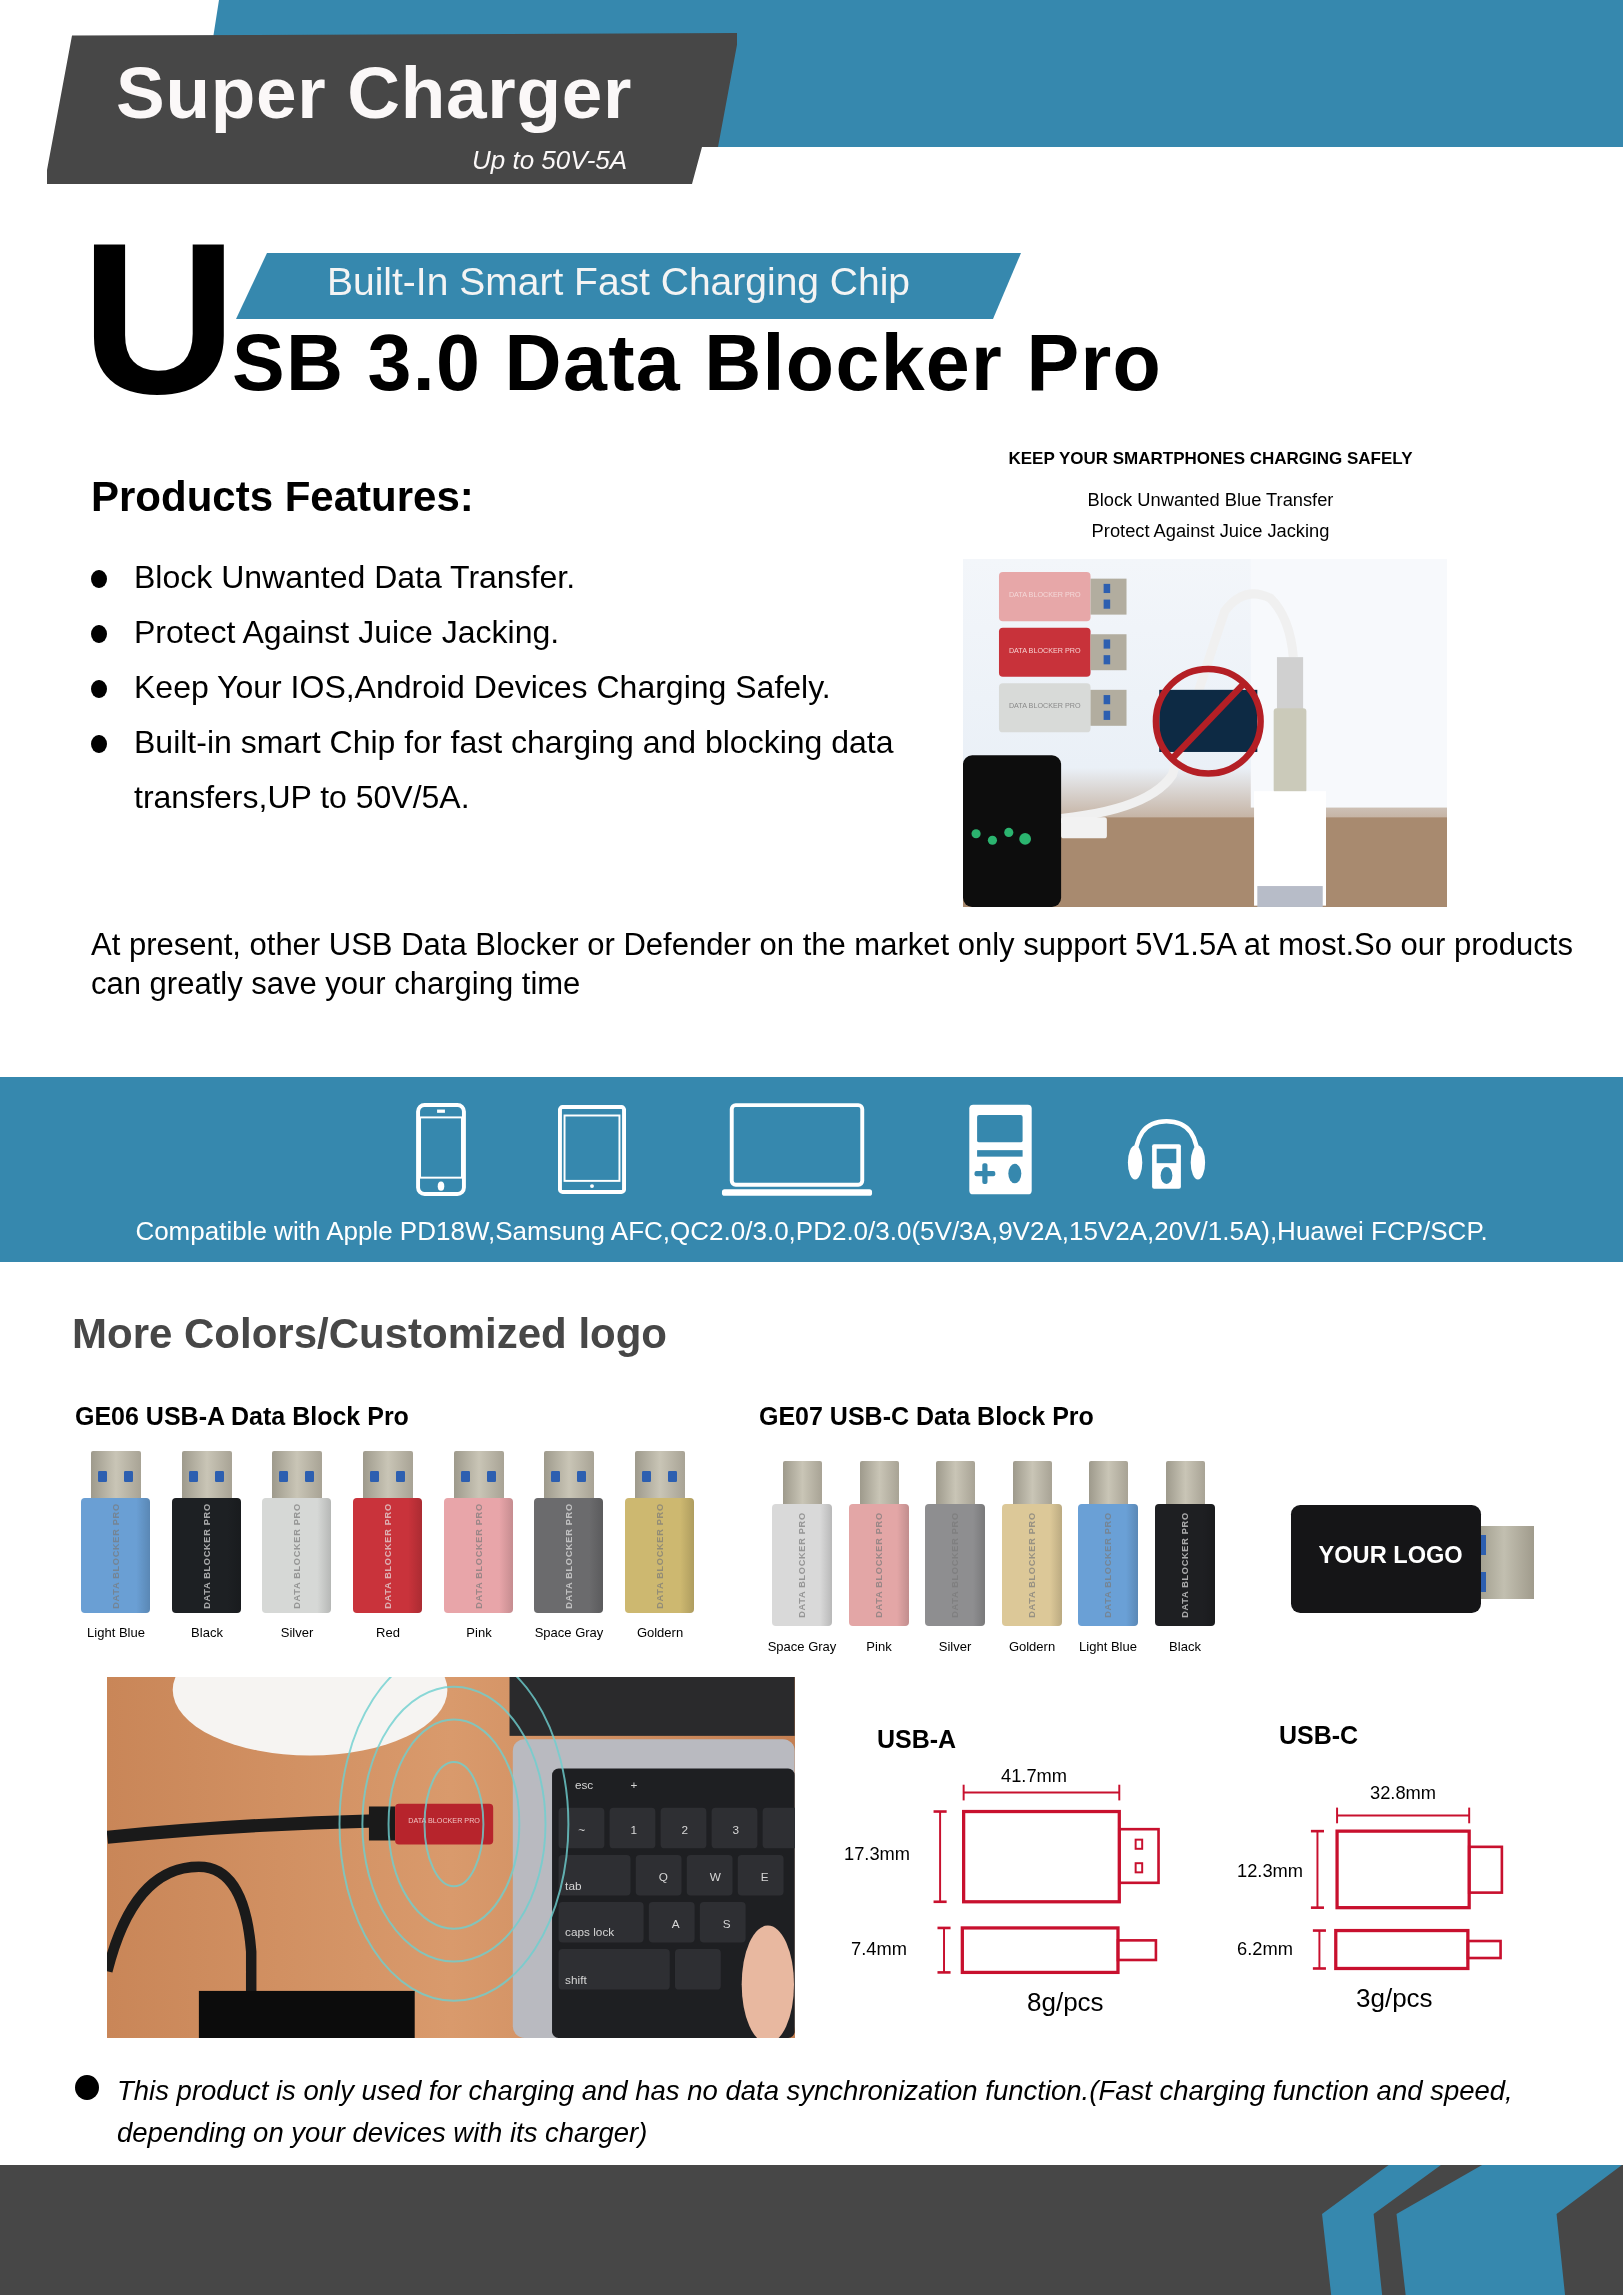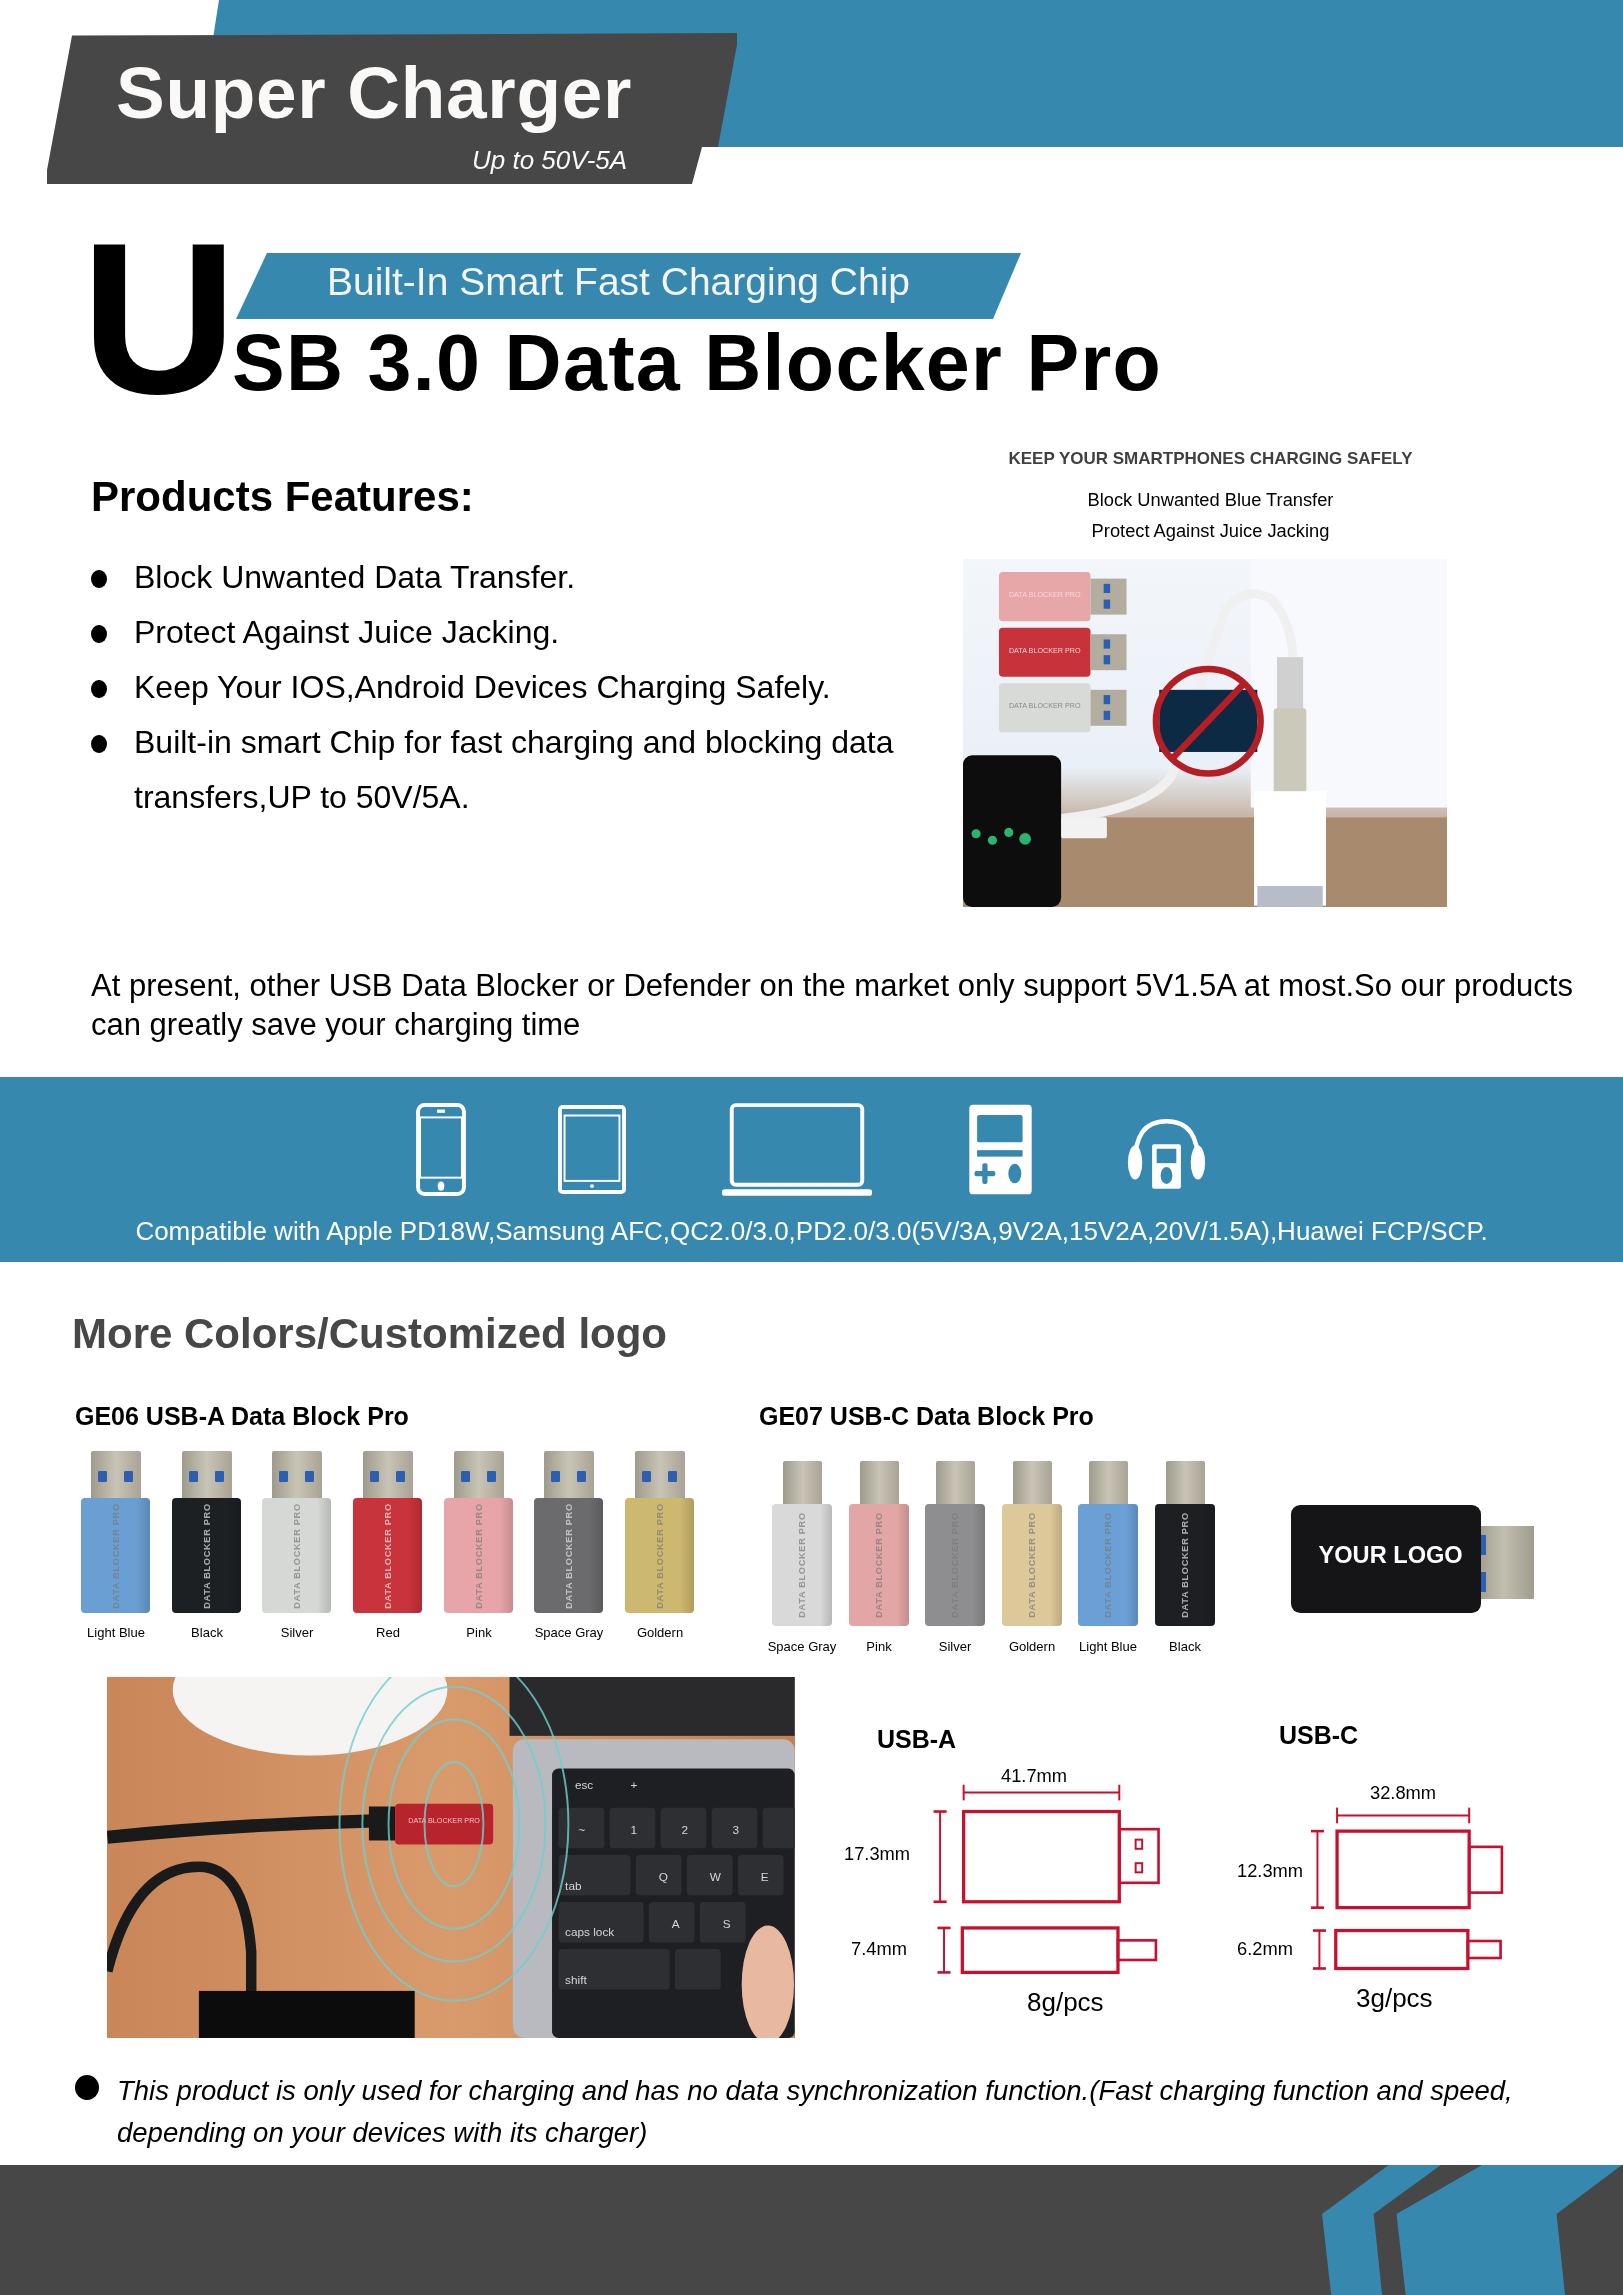--- a/index.html
+++ b/index.html
@@ -20,26 +20,26 @@
   .chip-band{left:236px;top:253px;width:785px;height:66px;background:#3688ae;
     clip-path:polygon(31px 0,785px 0,757px 66px,0 66px);}
   .chip-text{left:327px;top:260px;font-size:39px;color:#f4f4f4;white-space:nowrap;}
   .main-title{left:232px;top:317px;font-size:79px;font-weight:700;white-space:nowrap;letter-spacing:1.3px;}
   
   .feat-title{left:91px;top:473px;font-size:42px;font-weight:700;white-space:nowrap;}
   .feat-list{left:91px;top:550px;width:805px;}
   .feat-item{position:relative;padding-left:43px;font-size:32px;line-height:55px;}
   .feat-item .dot{position:absolute;left:0;top:19.6px;width:15.7px;height:18.3px;border-radius:50%;background:#000;}
   
-  .promo-head{left:975px;top:449px;width:471px;text-align:center;font-size:17px;font-weight:700;color:#404040;white-space:nowrap;}
+  .promo-head{left:975px;top:449px;width:471px;text-align:center;font-size:17px;font-weight:700;color:#000000;white-space:nowrap;}
   .promo-line{left:975px;width:471px;text-align:center;font-size:18.3px;white-space:nowrap;}
   .promo-photo{left:963px;top:559px;width:484px;height:348px;overflow:hidden;
     background:linear-gradient(180deg,#f3f6fa 0%,#eaf0f7 60%,#b79c84 80%,#8d7259 100%);}
   
-  .present{left:91px;top:925px;width:1492px;font-size:31px;line-height:39px;margin-top:41px;}
+  .present{left:91px;top:925px;width:1492px;font-size:31px;line-height:39px;}
   
   .compat{left:0;top:1077px;width:1623px;height:185px;background:#3688ae;}
   .compat-text{left:0;top:1216px;width:1623px;text-align:center;font-size:26px;color:#fff;white-space:nowrap;}
   
   .colors-title{left:72px;top:1310px;font-size:42px;font-weight:700;color:#474747;white-space:nowrap;}
   .grp-title{font-size:25px;font-weight:700;white-space:nowrap;}
   .swatch{position:absolute;}
   .swatch .plug{position:absolute;background:linear-gradient(90deg,#9e9a8c,#c9c5b6,#a8a395);border-radius:2px;}
   .swatch .port{position:absolute;width:9.2px;height:10.5px;background:#2d5fb0;border-radius:1.3px;}
   .swatch .body{position:absolute;border-radius:3.9px;overflow:hidden;}

